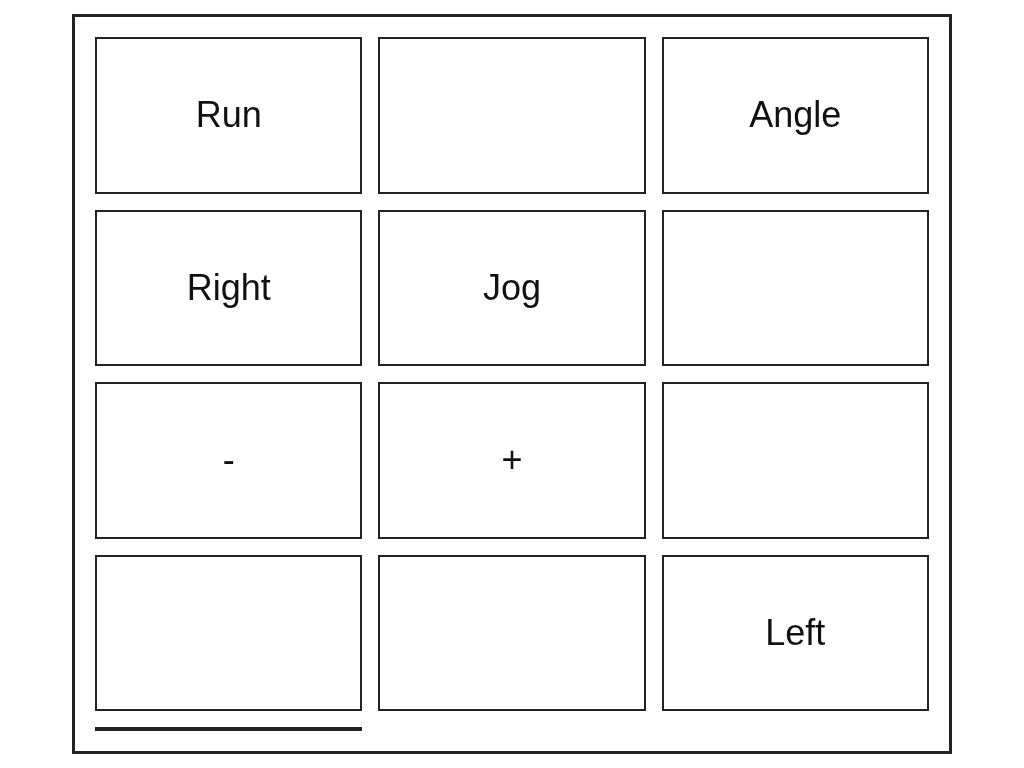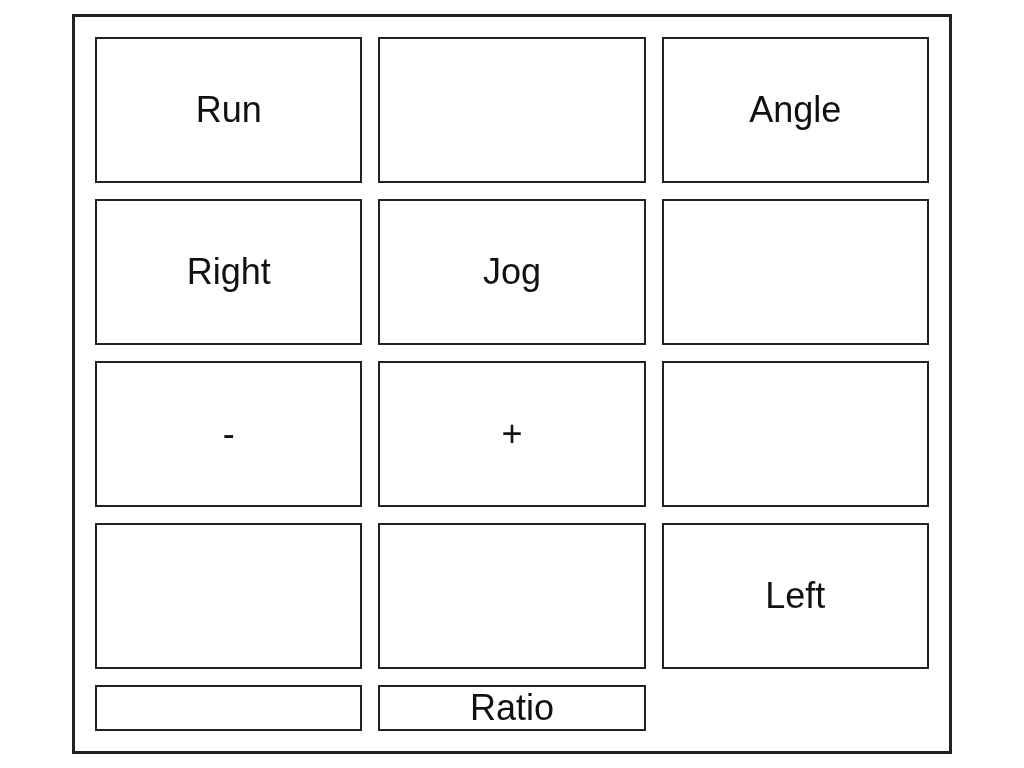--- a/index.html
+++ b/index.html
@@ -64,15 +64,14 @@
     <div class="cell"></div>
     <div class="cell">-</div>
     <div class="cell">+</div>
 
     <div class="cell"></div>
     <div class="cell"></div>
     <div class="cell"></div>
 
     <div class="cell">Left</div>
     <div class="cell"></div>
-    <div class="cell">Ratio</div>
   </div>
 </div>
 
 </body></html>

